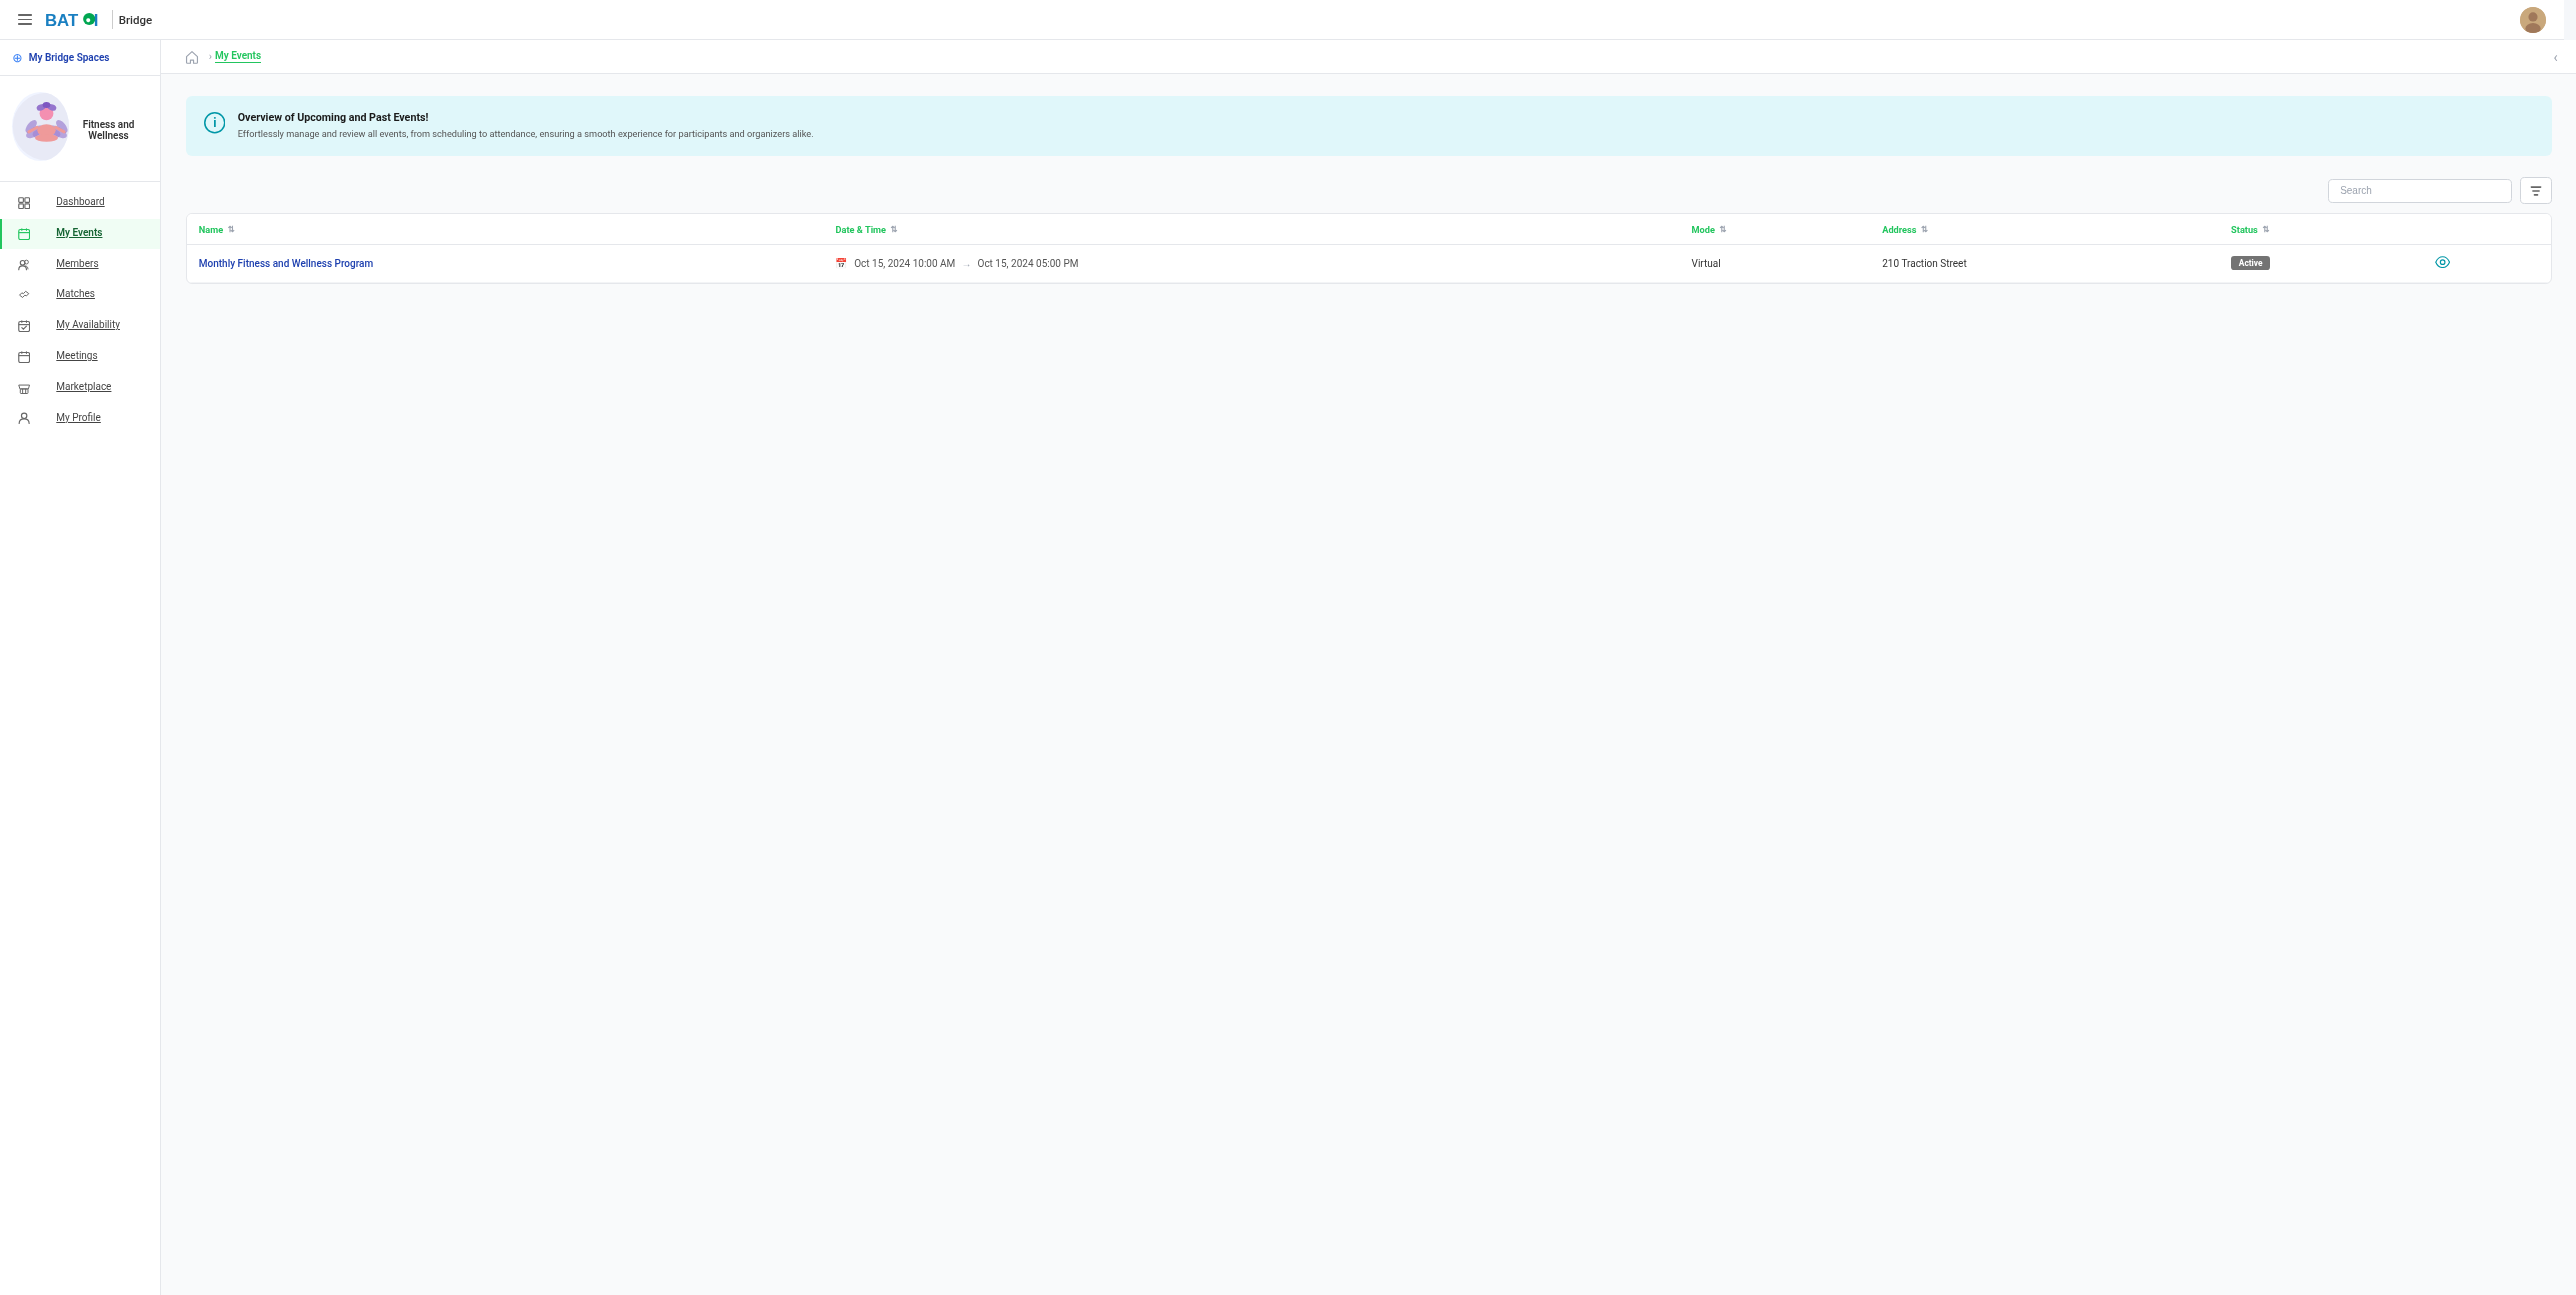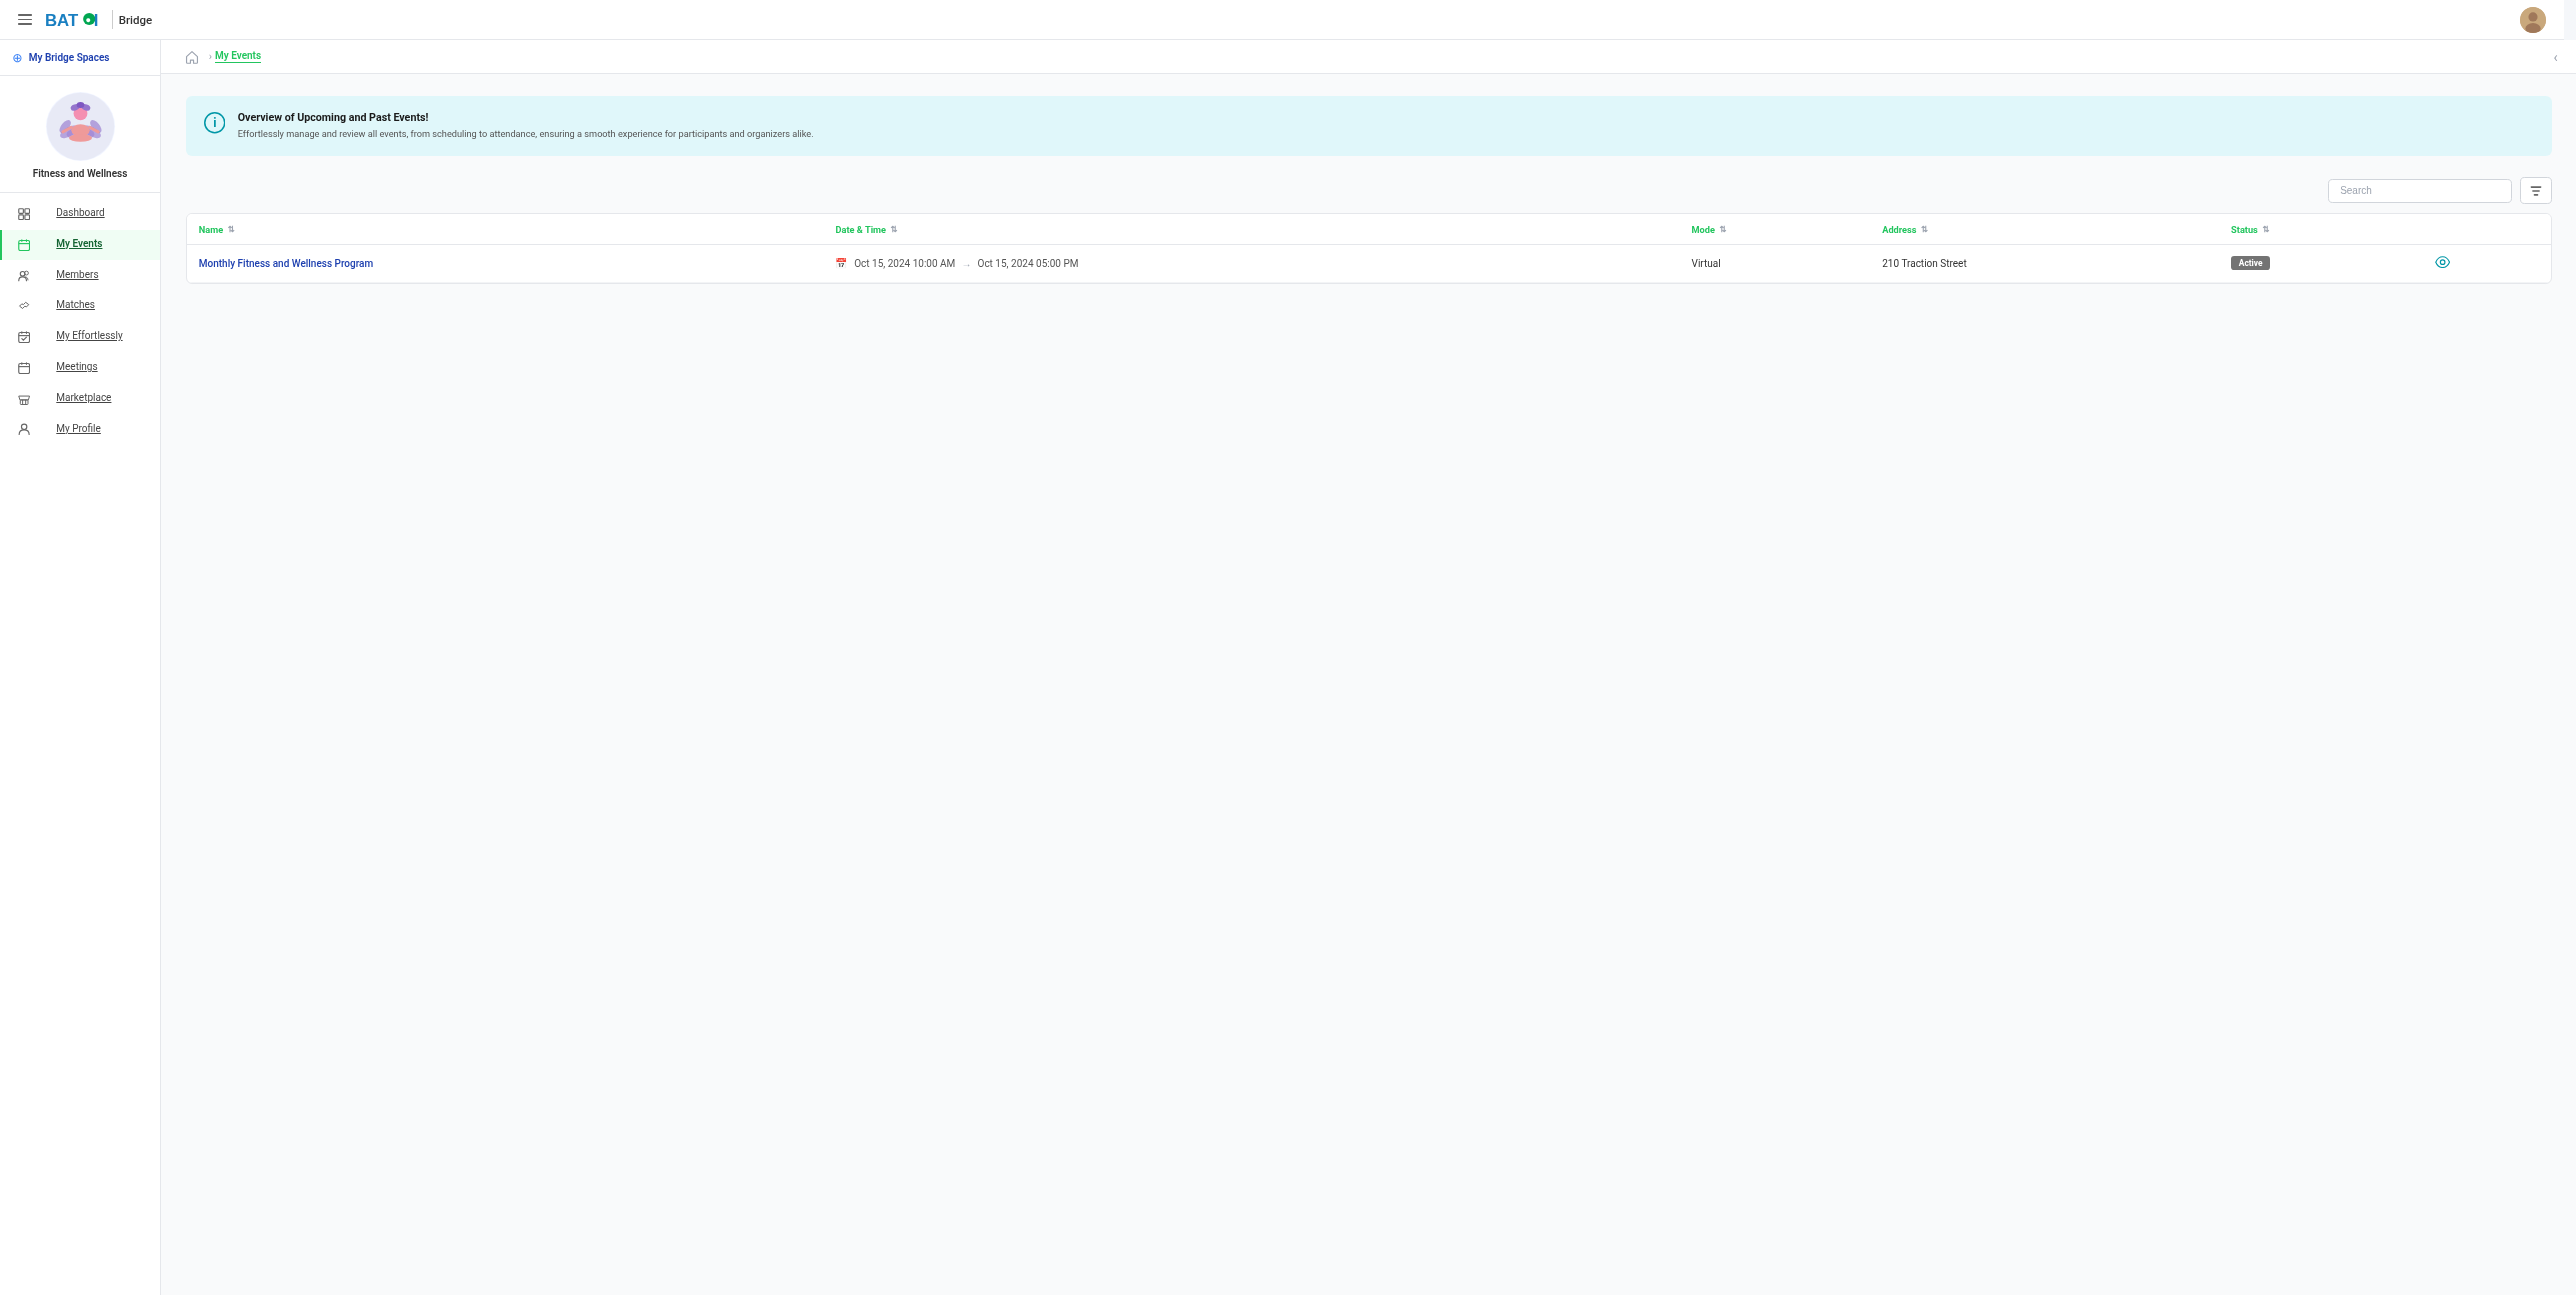--- a/index.html
+++ b/index.html
@@ -29,21 +29,21 @@
       display: flex; flex-direction: column; position: fixed; top: 40px; bottom: 0; left: 0; overflow-y: auto;
     }
     .sidebar-header {
       display: flex; align-items: center; gap: 6.1px;
       padding: 10.7px 12.3px; border-bottom: 0.8px solid #e5e7eb; cursor: pointer;
     }
     .sidebar-header-icon { color: #3b82f6; font-size: 12.3px; }
     .sidebar-header-text { font-size: 10px; font-weight: 600; color: #1e40af; }
 
     
-    .space-profile { display: flex; flex-direction: column; align-items: center; padding: 15.3px 12.3px 12.3px; border-bottom: 0.8px solid #e5e7eb; }
+    .space-profile { display: flex; flex-direction: row; align-items: center; padding: 15.3px 12.3px 12.3px; border-bottom: 0.8px solid #e5e7eb; }
     .space-avatar { width: 69px; height: 69px; border-radius: 50%; background: #f0f4ff; overflow: hidden; margin-bottom: 7.7px; }
     .space-avatar svg { width: 69px; height: 69px; }
     .space-name { font-size: 10px; font-weight: 600; color: #333; text-align: center; }
 
     
     .nav-items { padding: 6.1px 0; flex: 1; }
     .nav-item {
       display: flex; gap: 25px;
       padding: 8.4px 15.3px; cursor: pointer; font-size: 10px; color: #444;
       border-left: 2.3px solid transparent; transition: background 0.15s; text-decoration: underline;
@@ -235,21 +235,21 @@
 
       <div class="nav-item">
         <span class="nav-icon">
           <svg width="12.3" height="12.3" viewBox="0 0 16 16" fill="none">
             <rect x="1" y="2" width="14" height="13" rx="2" stroke="#666" stroke-width="1.5"></rect>
             <path d="M1 6h14" stroke="#666" stroke-width="1.5"></path>
             <path d="M5 1v2M11 1v2" stroke="#666" stroke-width="1.5" stroke-linecap="round"></path>
             <path d="M5 10l2 2 4-4" stroke="#666" stroke-width="1.5" stroke-linecap="round"></path>
           </svg>
         </span>
-        <span>My Effortlessly</span>
+        <span>My Availability</span>
       </div>
 
       <div class="nav-item">
         <span class="nav-icon">
           <svg width="12.3" height="12.3" viewBox="0 0 16 16" fill="none">
             <rect x="1" y="2" width="14" height="13" rx="2" stroke="#666" stroke-width="1.5"></rect>
             <path d="M1 6h14" stroke="#666" stroke-width="1.5"></path>
             <path d="M5 1v2M11 1v2" stroke="#666" stroke-width="1.5" stroke-linecap="round"></path>
           </svg>
         </span>

